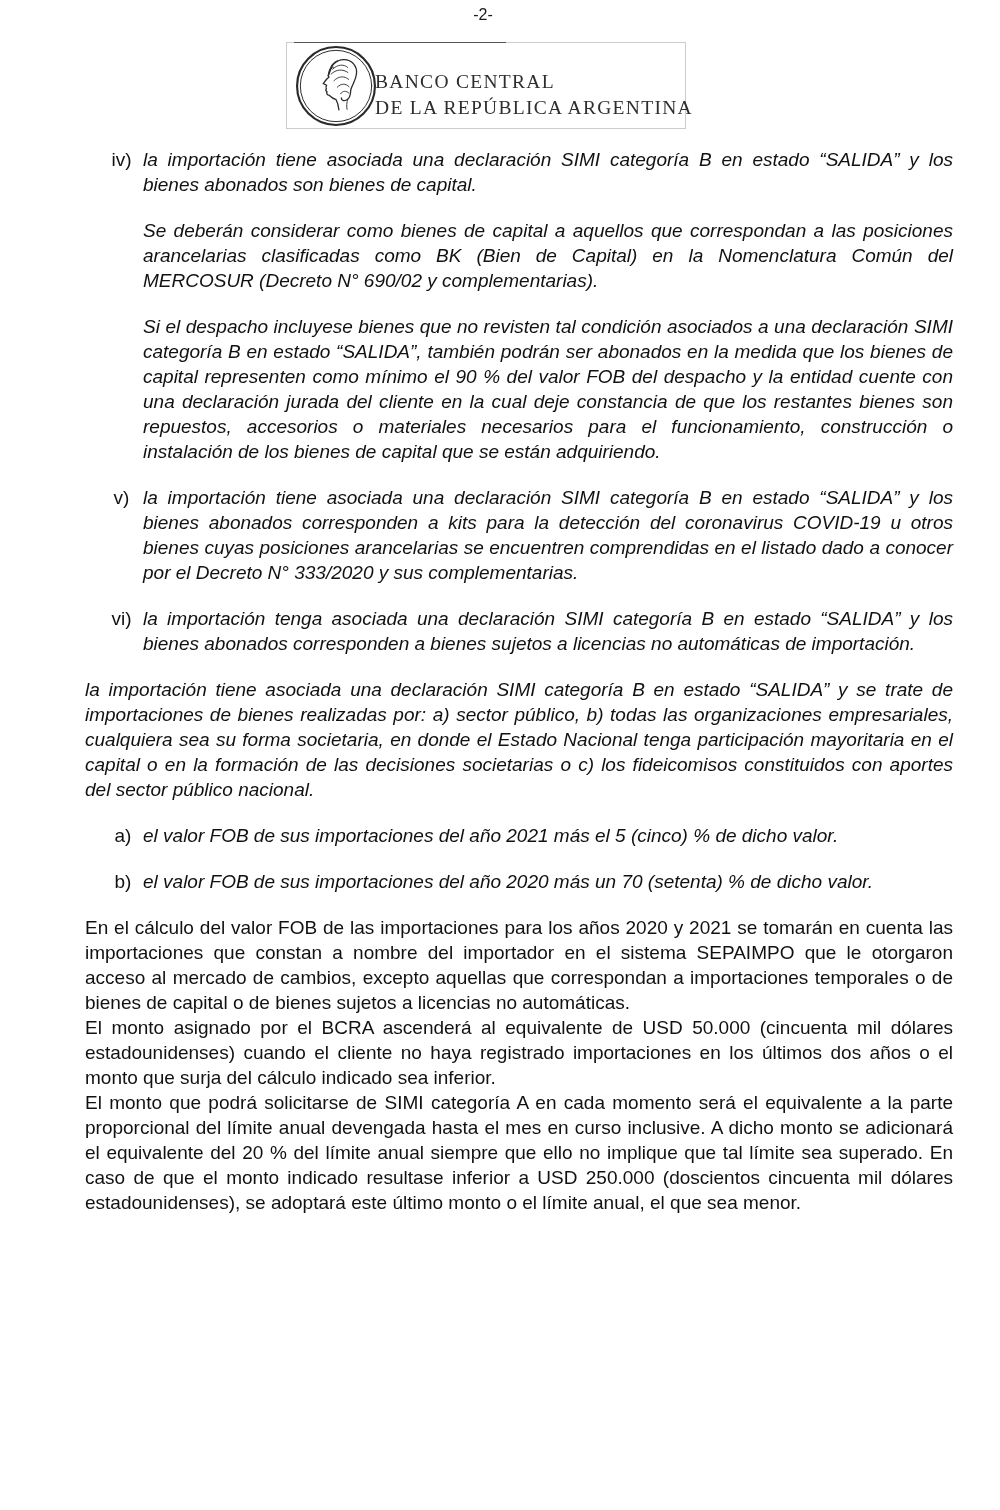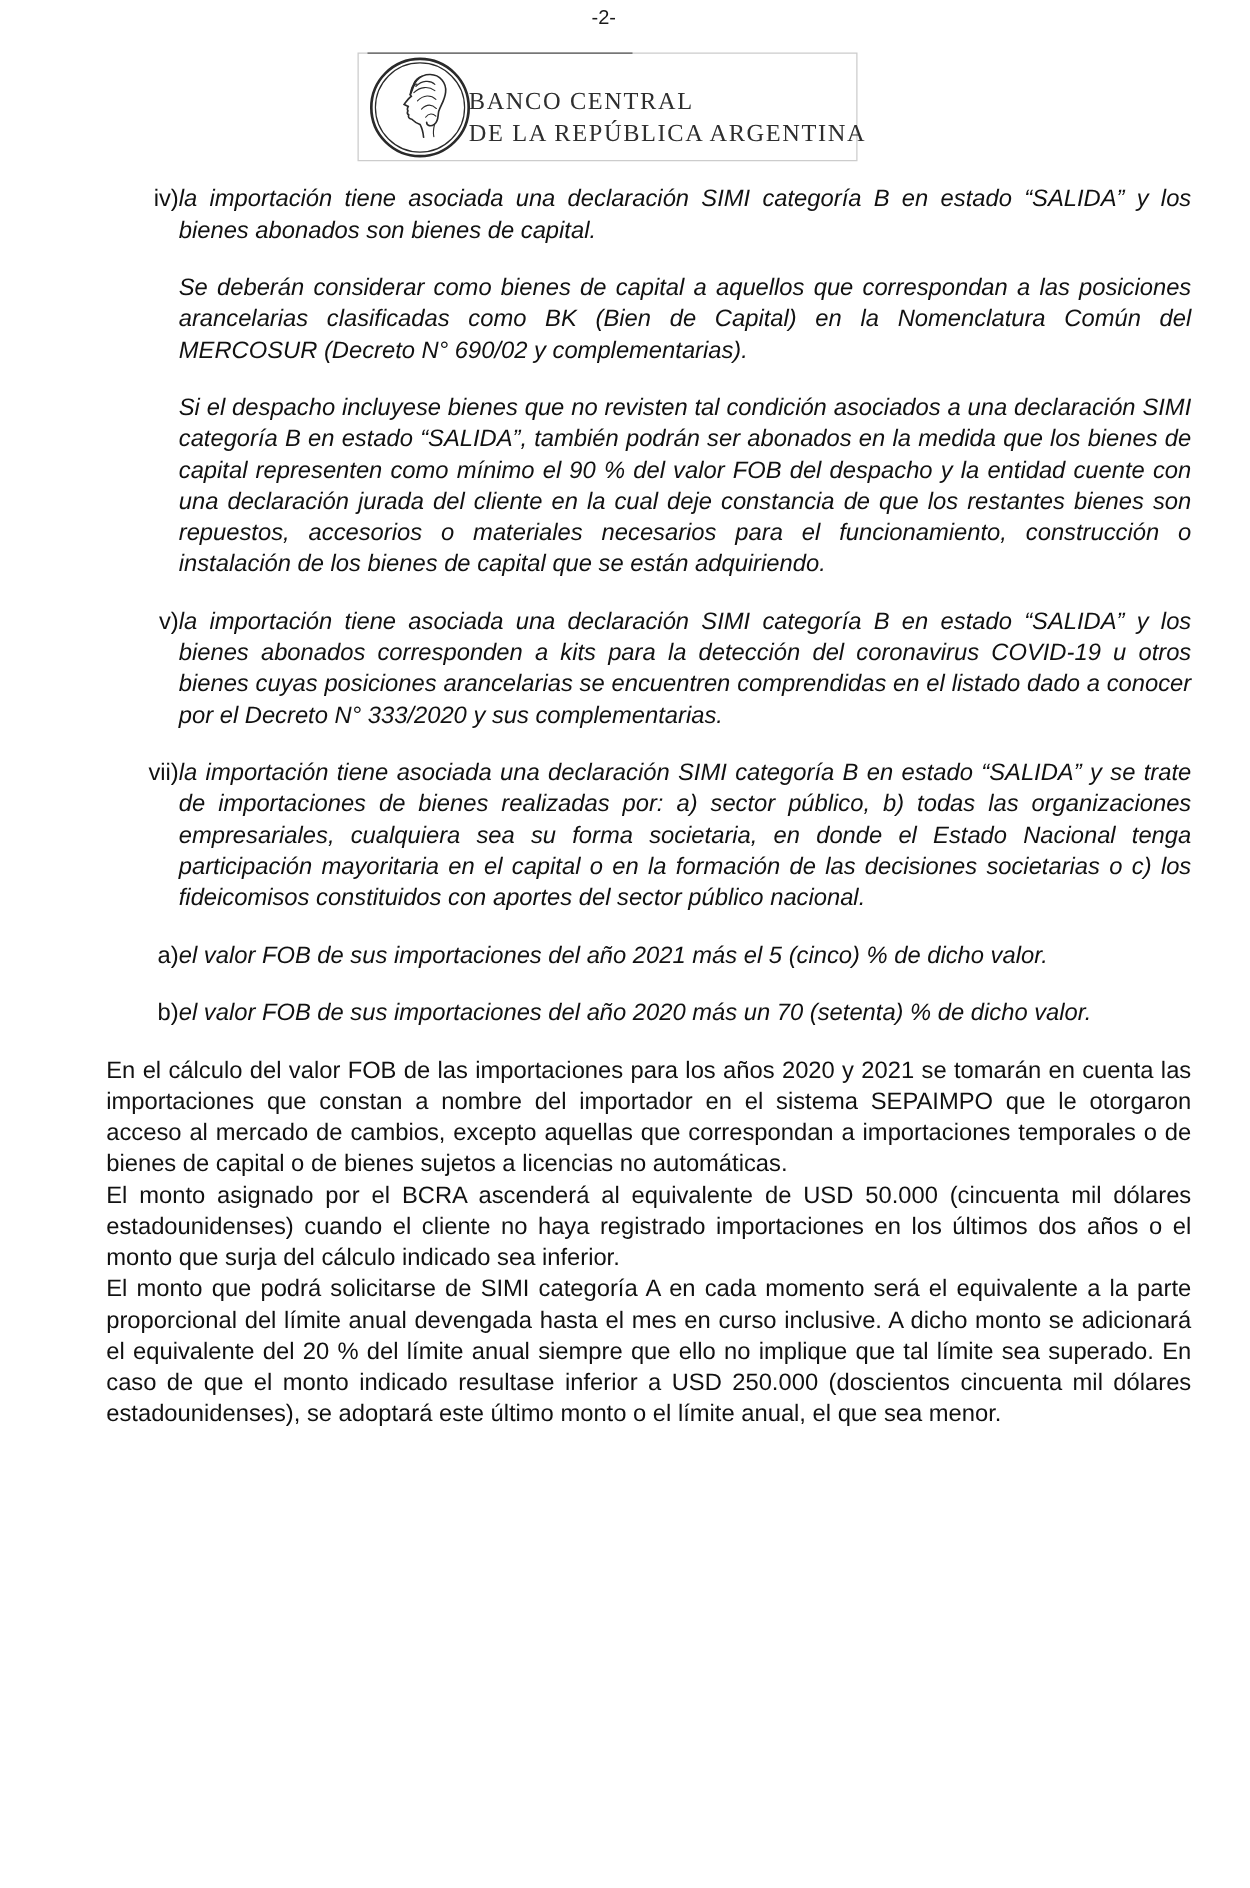--- a/index.html
+++ b/index.html
@@ -68,21 +68,21 @@
     font-size: 19px;
     line-height: 25px;
     text-align: justify;
   }
   .block { margin-bottom: 21px; }
   .ritem { display: flex; }
   .rlabel {
     flex: none;
     width: 58px;
     padding-left: 15px;
-    text-align: right;
+    text-align: center;
   }
   .rlabel.letter { padding-left: 18px; }
   .rbody { flex: 1 1 auto; min-width: 0; font-style: italic; }
   .rbody p { margin: 0; }
   .rbody p + p { margin-top: 21px; }
   .para { margin: 0; }
 </style>
 </head>
 <body>
 
@@ -125,23 +125,28 @@
       </div>
     </div>
 
     <div class="ritem block">
       <span class="rlabel">v)</span>
       <div class="rbody">
         <p>la importación tiene asociada una declaración SIMI categoría B en estado “SALIDA” y los bienes abonados corresponden a kits para la detección del coronavirus COVID-19 u otros bienes cuyas posiciones arancelarias se encuentren comprendidas en el listado dado a conocer por el Decreto N° 333/2020 y sus complementarias.</p>
       </div>
     </div>
 
+    <div class="ritem block">
+      <span class="rlabel">vi)</span>
+      <div class="rbody">
+        <p>la importación tenga asociada una declaración SIMI categoría B en estado “SALIDA” y los bienes abonados corresponden a bienes sujetos a licencias no automáticas de importación.</p>
+      </div>
+    </div>
 
     <div class="ritem block">
-      <span class="rlabel">vii)</span>
       <div class="rbody">
         <p>la importación tiene asociada una declaración SIMI categoría B en estado “SALIDA” y se trate de importaciones de bienes realizadas por: a) sector público, b) todas las organizaciones empresariales, cualquiera sea su forma societaria, en donde el Estado Nacional tenga participación mayoritaria en el capital o en la formación de las decisiones societarias o c) los fideicomisos constituidos con aportes del sector público nacional.</p>
       </div>
     </div>
 
 
     <div class="ritem block">
       <span class="rlabel letter">a)</span>
       <div class="rbody">
         <p>el valor FOB de sus importaciones del año 2021 más el 5 (cinco) % de dicho valor.</p>

